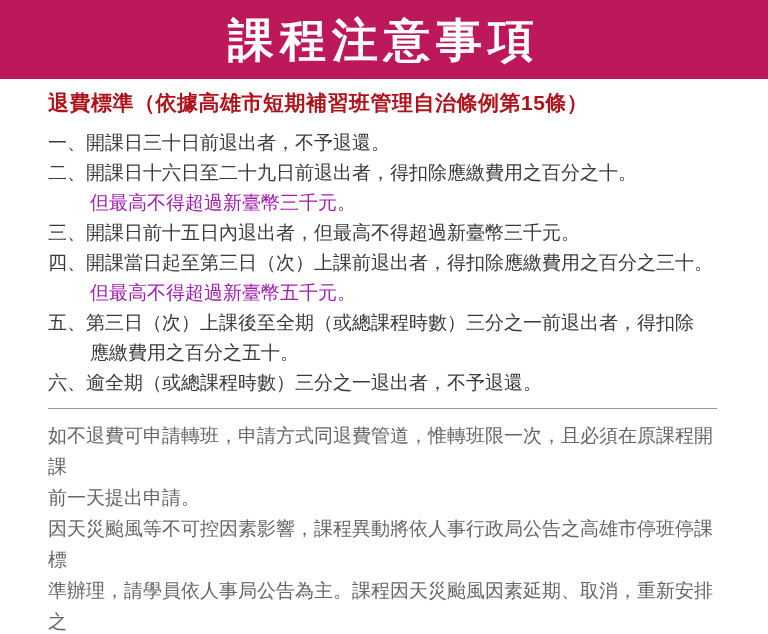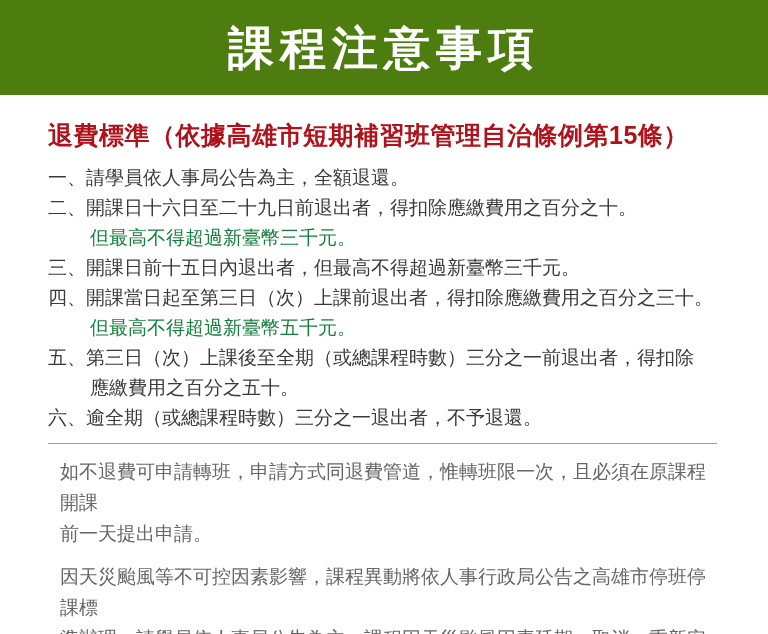--- a/index.html
+++ b/index.html
@@ -4,86 +4,86 @@
 <style>
   html, body { margin: 0; padding: 0; }
   body {
     width: 768px;
     height: 634px;
     background: #ffffff;
     font-family: "Liberation Sans", sans-serif;
     overflow: hidden;
   }
   .page-header {
-    height: 95px;
-    background: #4d7c0f;
+    height: 79px;
+    background: #be185d;
     display: flex;
     align-items: center;
     justify-content: center;
   }
   .page-title {
     color: #ffffff;
     font-size: 46px;
     font-weight: bold;
     letter-spacing: 6px;
     line-height: 1;
   }
   .content {
     padding: 0 40px 0 48px;
   }
   .refund-heading {
     color: #B0121B;
-    font-size: 25px;
+    font-size: 21px;
     font-weight: bold;
-    margin: 24px 0 11px 0;
+    margin: 10px 0 11px 0;
     letter-spacing: 0.5px;
   }
   .refund-list {
     font-size: 19px;
     color: #3A3A3A;
   }
   .line {
     line-height: 30px;
     height: 30px;
     white-space: nowrap;
   }
   .line.indent { padding-left: 42px; }
-  .line.muted { color: #15803d; }
+  .line.muted { color: #a21caf; }
   .divider {
     border: none;
     border-top: 1px solid #999999;
     margin: 10px 11px 0 0;
     height: 0;
   }
   .footer-notes {
     margin-top: 11px;
     font-size: 19px;
     color: #666666;
     line-height: 31px;
   }
   .footer-notes p {
-    margin: 12px;
+    margin: 0;
     white-space: pre-line;
   }
 </style>
 </head>
 <body>
 
 <div>
 
   <header class="page-header">
     <div class="page-title">課程注意事項</div>
   </header>
 
   <div class="content">
 
     <h2 class="refund-heading">退費標準（依據高雄市短期補習班管理自治條例第15條）</h2>
 
     <div class="refund-list">
-      <div class="line">一、請學員依人事局公告為主，全額退還。</div>
+      <div class="line">一、開課日三十日前退出者，不予退還。</div>
       <div class="line">二、開課日十六日至二十九日前退出者，得扣除應繳費用之百分之十。</div>
       <div class="line indent muted">但最高不得超過新臺幣三千元。</div>
       <div class="line">三、開課日前十五日內退出者，但最高不得超過新臺幣三千元。</div>
       <div class="line">四、開課當日起至第三日（次）上課前退出者，得扣除應繳費用之百分之三十。</div>
       <div class="line indent muted">但最高不得超過新臺幣五千元。</div>
       <div class="line">五、第三日（次）上課後至全期（或總課程時數）三分之一前退出者，得扣除</div>
       <div class="line indent">應繳費用之百分之五十。</div>
       <div class="line">六、逾全期（或總課程時數）三分之一退出者，不予退還。</div>
     </div>
 

